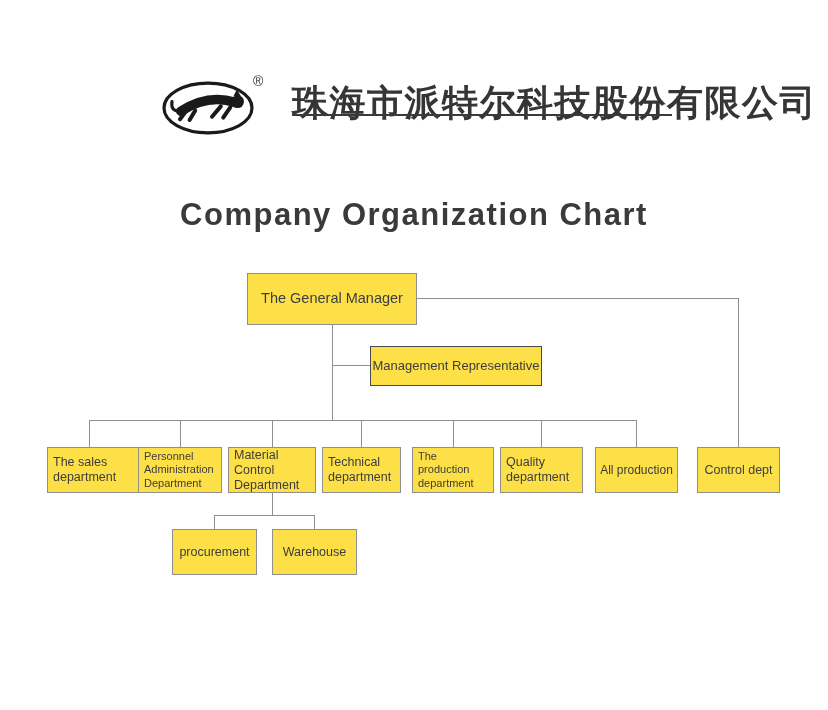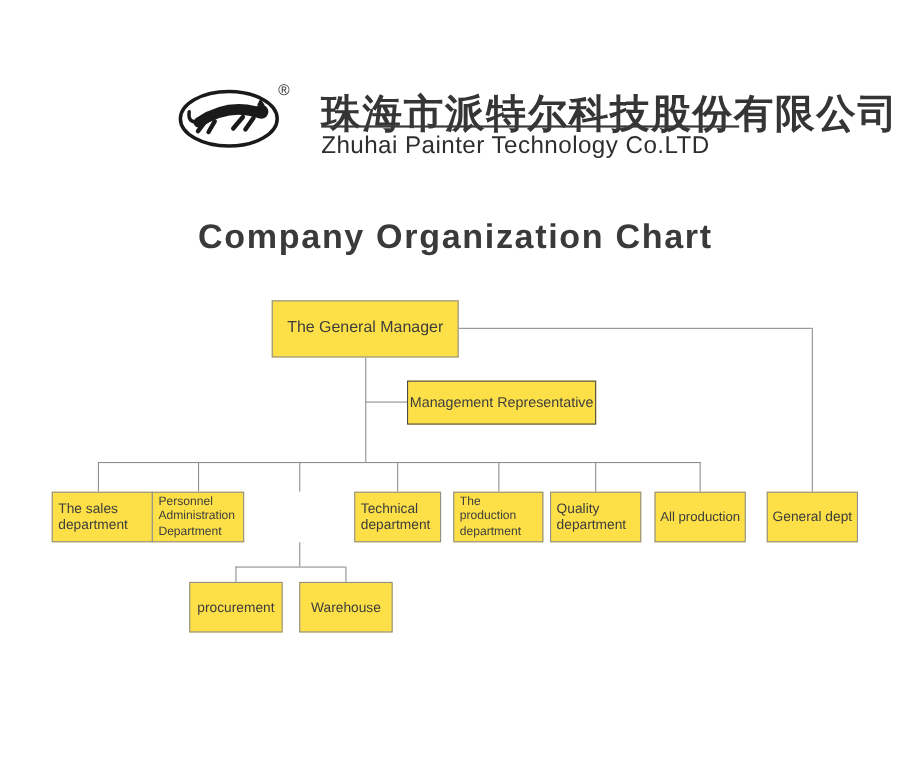--- a/index.html
+++ b/index.html
@@ -68,21 +68,20 @@
         <path d="M 76 36 L 65 49" stroke-width="5"></path>
         <path d="M 34 40 L 25 52" stroke-width="5"></path>
         <path d="M 44 41 L 37 53" stroke-width="5"></path>
         <path d="M 27 41 Q 13 44 15 30" stroke-width="4"></path>
       </g>
     </svg>
   </div>
   <div class="reg-mark">®</div>
   <div class="zh-name">珠海市派特尔科技股份有限公司</div>
   <div class="divider"></div>
-  <div class="en-name">Zhuhai Painter Technology Co.LTD</div>
 
   <div class="chart-title">Company Organization Chart</div>
 
   <div class="vline" id="v-trunk"></div>
   <div class="hline" id="h-stub-mr"></div>
   <div class="hline" id="h-gm-right"></div>
   <div class="vline" id="v-finance"></div>
   <div class="hline" id="h-bus"></div>
   <div class="vline drop" id="v-d1"></div>
   <div class="vline drop" id="v-d2"></div>
@@ -95,22 +94,23 @@
   <div class="hline" id="h-mc"></div>
   <div class="vline" id="v-c1"></div>
   <div class="vline" id="v-c2"></div>
 
   <div class="box center" id="gm-box">The General Manager</div>
 
   <div class="box center" id="mr-box">Management Representative</div>
 
   <div class="box left" id="d1">The sales department</div>
   <div class="box left" id="d2">Personnel Administration Department</div>
+  <div class="box left" id="d3">Material Control Department</div>
   <div class="box left" id="d4">Technical department</div>
   <div class="box left" id="d5">The production department</div>
   <div class="box left" id="d6">Quality department</div>
   <div class="box center" id="d7">All production</div>
-  <div class="box center" id="d8">General dept</div>
+  <div class="box center" id="d8">Control dept</div>
 
   <div class="box center" id="c1">procurement</div>
   <div class="box center" id="c2">Warehouse</div>
 
 </div>
 
 </body></html>

